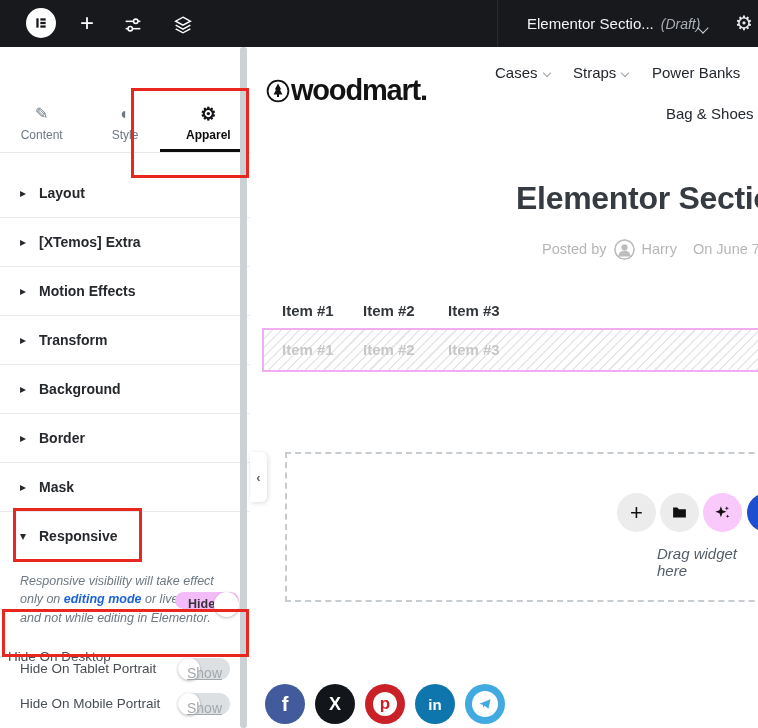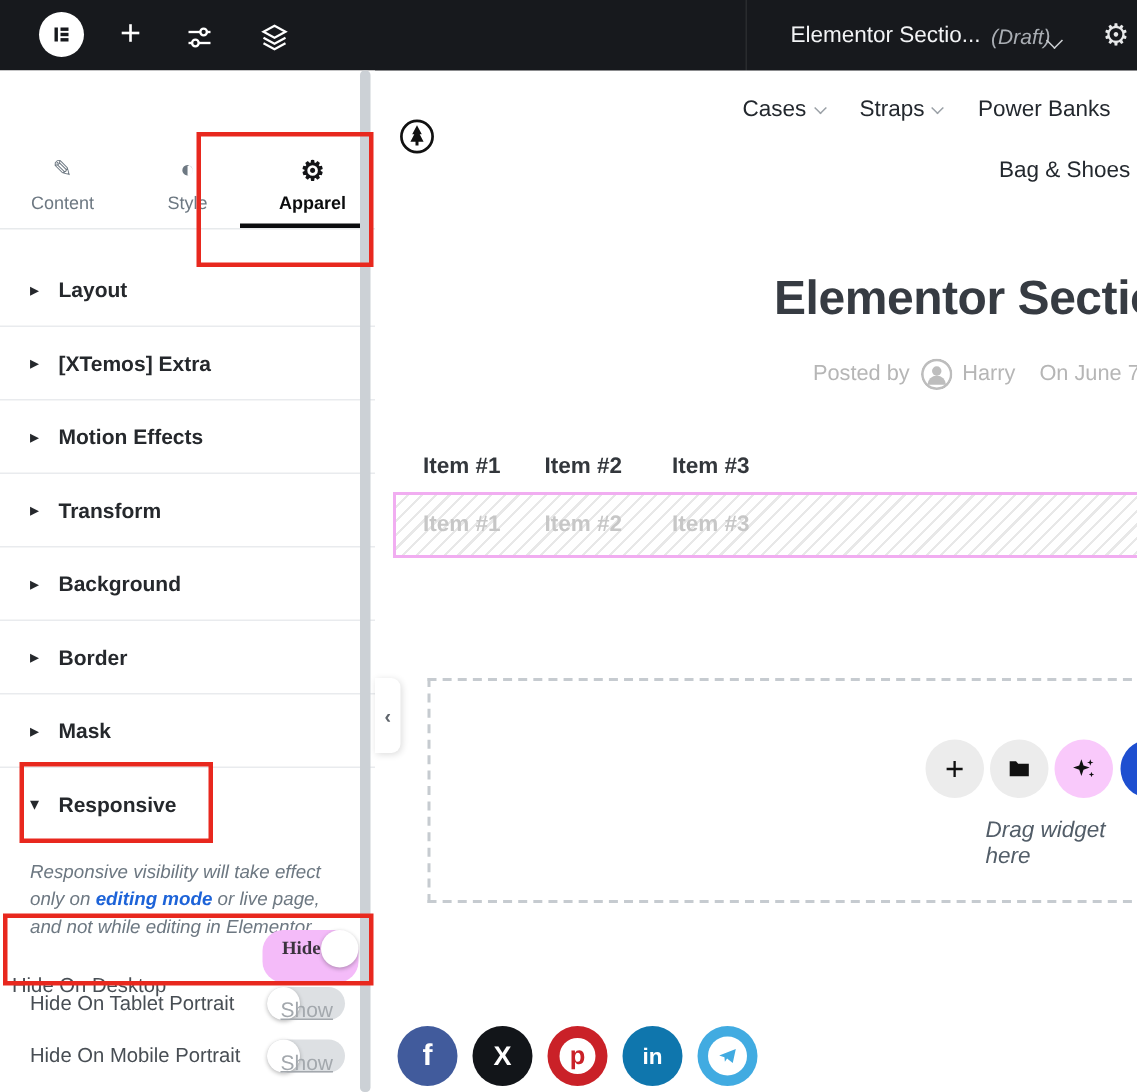--- a/index.html
+++ b/index.html
@@ -41,21 +41,21 @@
   .sec-label{font-size:14px;font-weight:700;color:#25282c;}
   .scrollbar{left:240px;top:47px;width:7px;height:681px;background:#ccd1d6;border-radius:3px;}
   .resp-note{left:20px;top:559px;width:213px;font-size:12.5px;font-style:italic;color:#6d7882;line-height:1.5;}
   .resp-note a{font-weight:700;text-decoration:none;}
   .ctl-label{font-size:13.5px;color:#484e54;}
   .lbl-desktop{left:8px;top:625px;margin-top:24px;}
   .lbl-tablet{left:20px;top:661px;}
   .lbl-mobile{left:20px;top:696px;}
   .toggle{border-radius:14px;cursor:pointer;}
   .toggle .knob{position:absolute;background:#fff;border-radius:50%;box-shadow:0 1px 3px rgba(0,0,0,.28);}
-  .toggle-on{left:175px;top:620px;width:64px;height:35px;font-family:Liberation Serif, serif;}
+  .toggle-on{left:175px;top:592px;width:64px;height:17px;}
   .toggle-on .t-text{position:absolute;left:13px;top:5px;font-size:12.5px;font-weight:700;color:#3a333d;}
   .toggle-on .knob{width:25px;height:25px;right:0;top:0;}
   .toggle-off{background:#dde0e3;width:52px;height:22px;}
   .toggle-off .t-text{position:absolute;right:8px;top:7px;font-size:14px;color:#a3a8ad;text-decoration:underline;}
   .toggle-off .knob{width:22px;height:22px;left:0;top:0;}
   .tg-tablet{left:178px;top:658px;}
   .tg-mobile{left:178px;top:693px;}
   .redbox{border:3px solid #e8281e;z-index:60;pointer-events:none;}
   .red-advanced{left:131px;top:88px;width:112px;height:84px;}
   .red-responsive{left:13px;top:508px;width:123px;height:48px;}
@@ -225,20 +225,21 @@
   <div class="abs redbox red-advanced"></div>
   <div class="abs redbox red-responsive"></div>
   <div class="abs redbox red-hide"></div>
 
   <div class="abs wm-logo-icon">
     <svg width="24" height="24" viewBox="0 0 24 24">
       <circle cx="12" cy="12" r="10.4" fill="none" stroke="#111" stroke-width="1.8"></circle>
       <path d="M12 4.5 L15.2 10.5 L13.8 10.5 L16.4 15.5 L13 15.5 L13 18 L11 18 L11 15.5 L7.6 15.5 L10.2 10.5 L8.8 10.5 Z" fill="#111"></path>
     </svg>
   </div>
+  <span class="abs wm-logo-text">woodmart.</span>
 
   <span class="abs nav-item nv-cases"><span>Cases</span><span class="nav-caret"></span></span>
   <span class="abs nav-item nv-straps"><span>Straps</span><span class="nav-caret"></span></span>
   <span class="abs nav-item nv-power"><span>Power Banks</span></span>
   <span class="abs nav-item nv-bag"><span>Bag &amp; Shoes</span></span>
 
   <h1 class="abs page-h1" style="margin:0;">Elementor Sectio</h1>
 
   <div class="abs meta">
     <span>Posted by</span>

